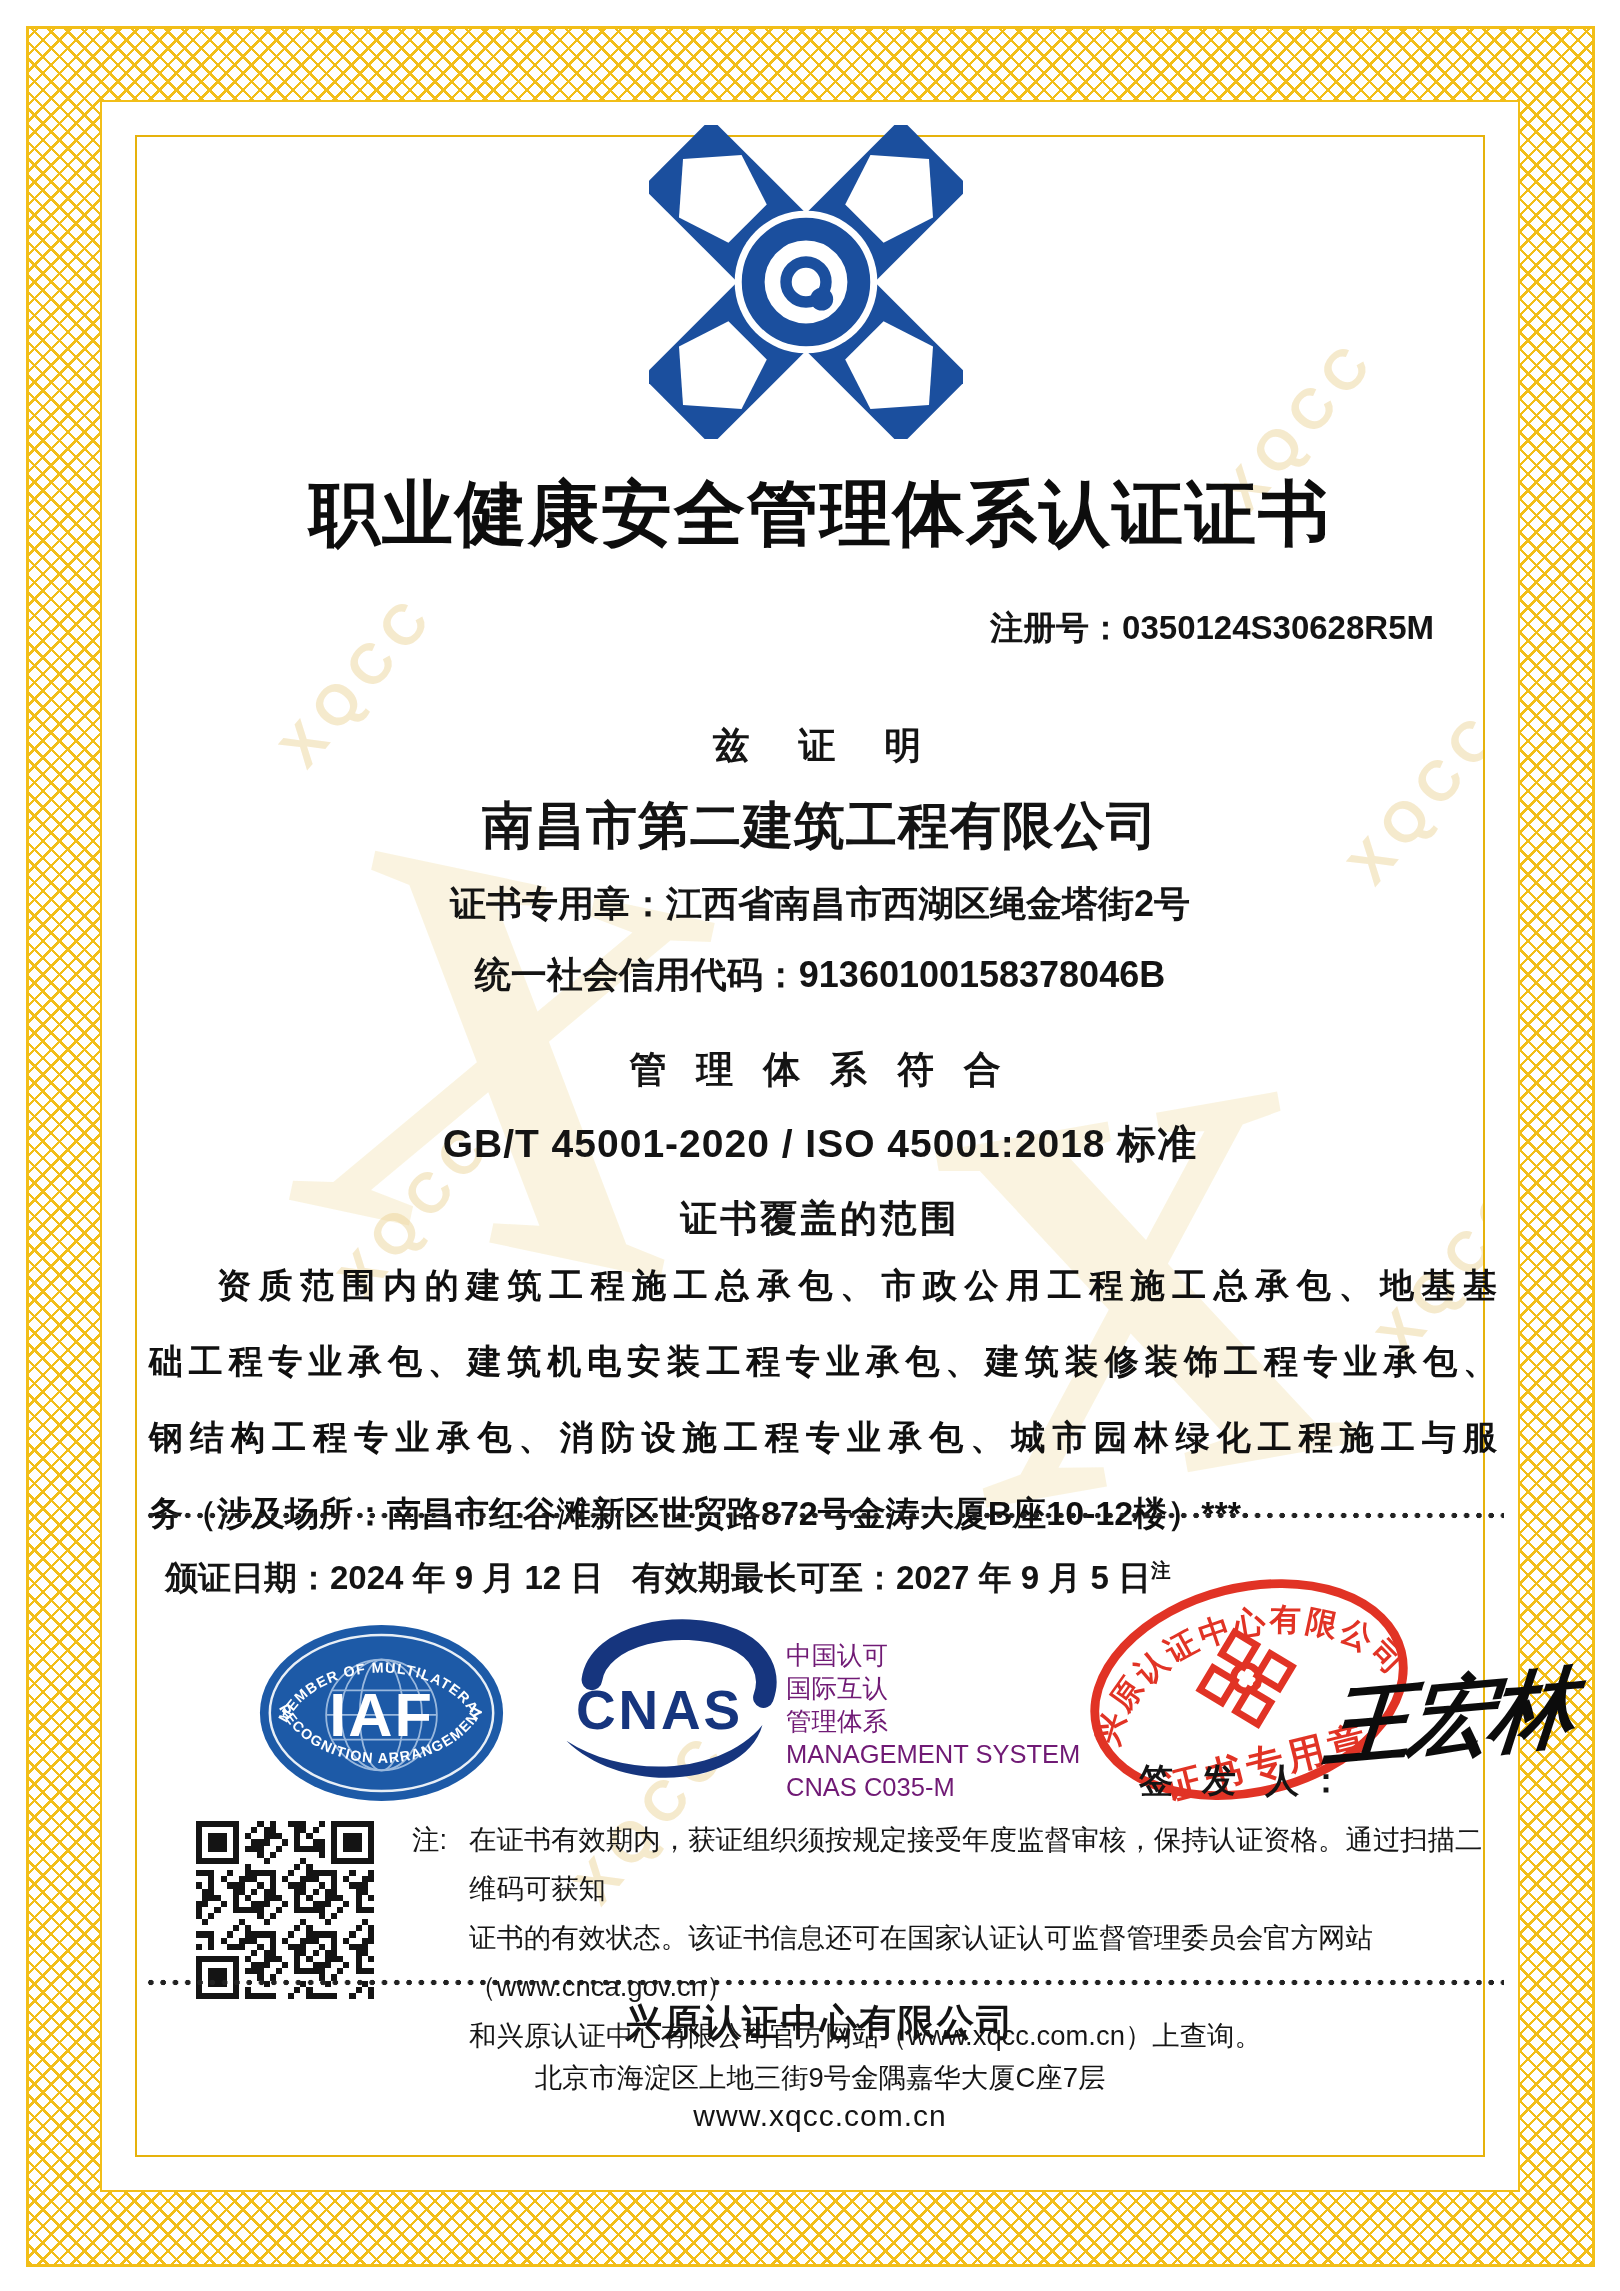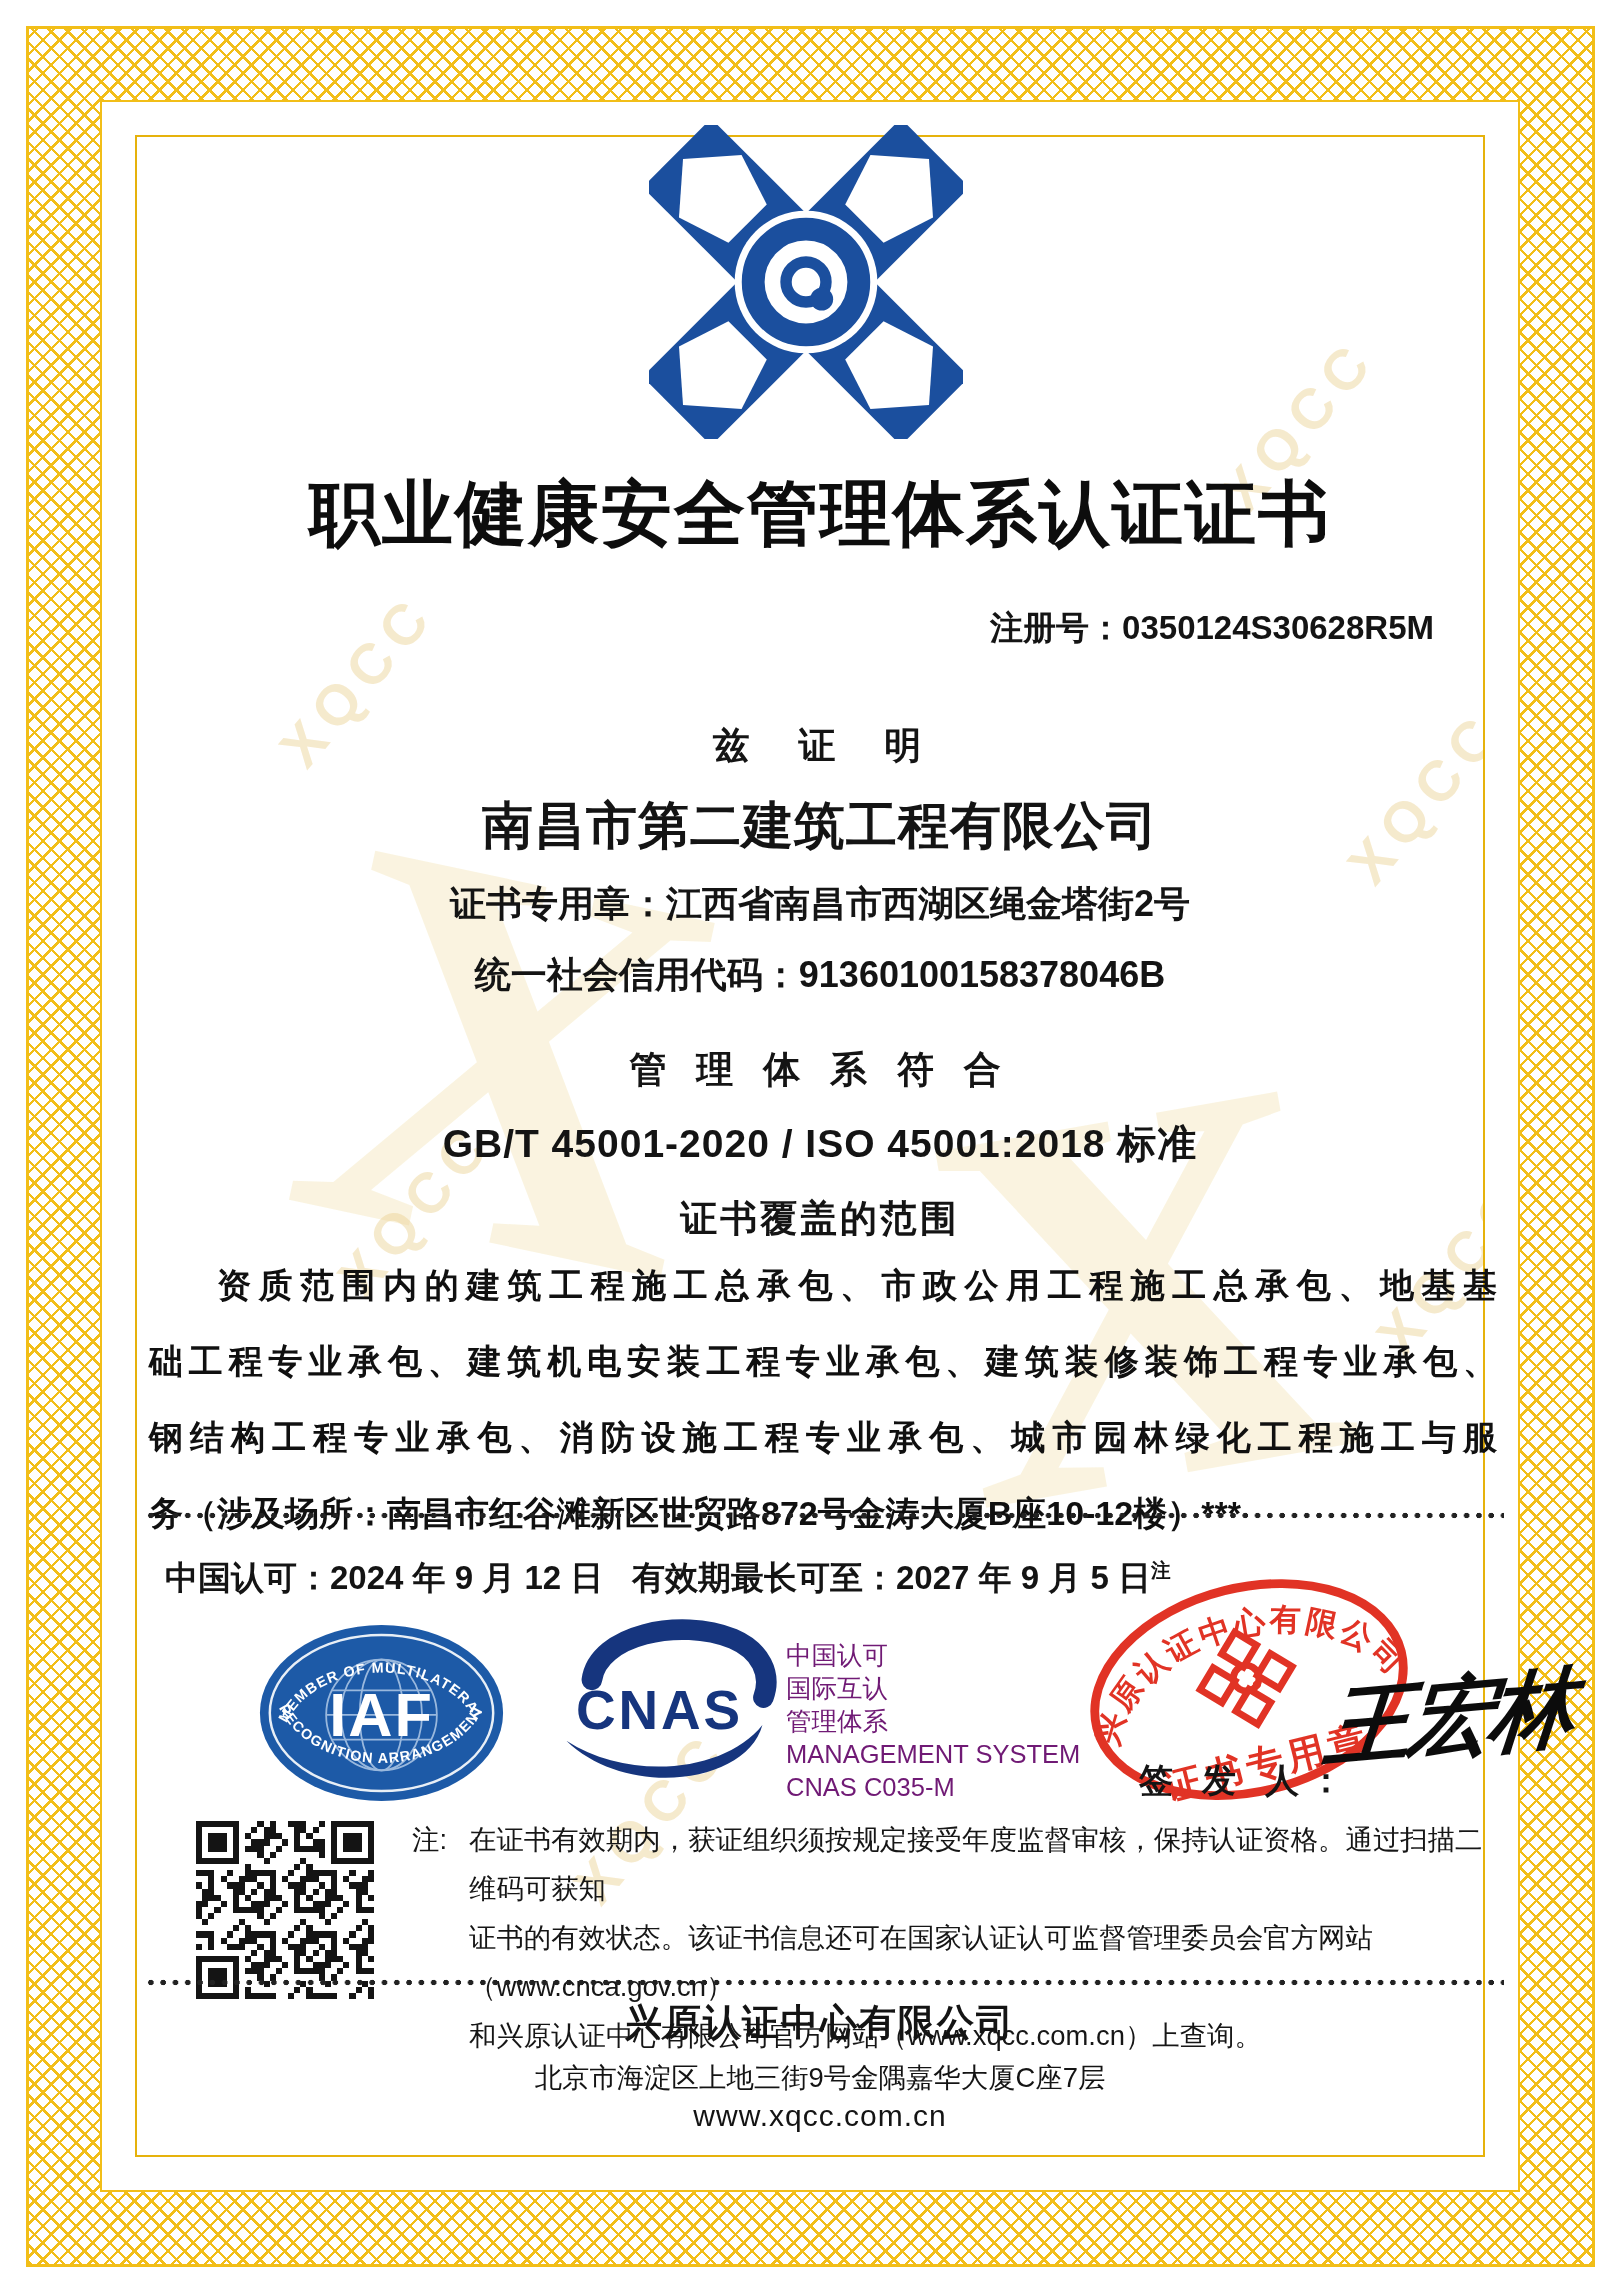--- a/index.html
+++ b/index.html
@@ -150,21 +150,21 @@
     <div class="ln">础工程专业承包、建筑机电安装工程专业承包、建筑装修装饰工程专业承包、</div>
     <div class="ln">钢结构工程专业承包、消防设施工程专业承包、城市园林绿化工程施工与服</div>
     <div class="ln last">务（涉及场所：南昌市红谷滩新区世贸路872号金涛大厦B座10-12楼）***</div>
   </div>
 
   <div class="abs center scopehead">证书覆盖的范围</div>
 
   <div class="abs dots dots1"></div>
 
   <div class="abs date-issue">
-    <span>中国认可：</span><span>2024 年 9 月 12 日</span>
+    <span>颁证日期：</span><span>2024 年 9 月 12 日</span>
   </div>
   <div class="abs date-valid">
     <span>有效期最长可至：</span><span>2027 年 9 月 5 日</span><sup>注</sup>
   </div>
 
   <svg class="abs iaf" viewBox="0 0 260 190">
     <defs>
       <path id="iafTop" d="M34,106 A100,72 0 0 1 226,106" fill="none"></path>
       <path id="iafBot" d="M24,84 A110,84 0 0 0 236,84" fill="none"></path>
     </defs>

